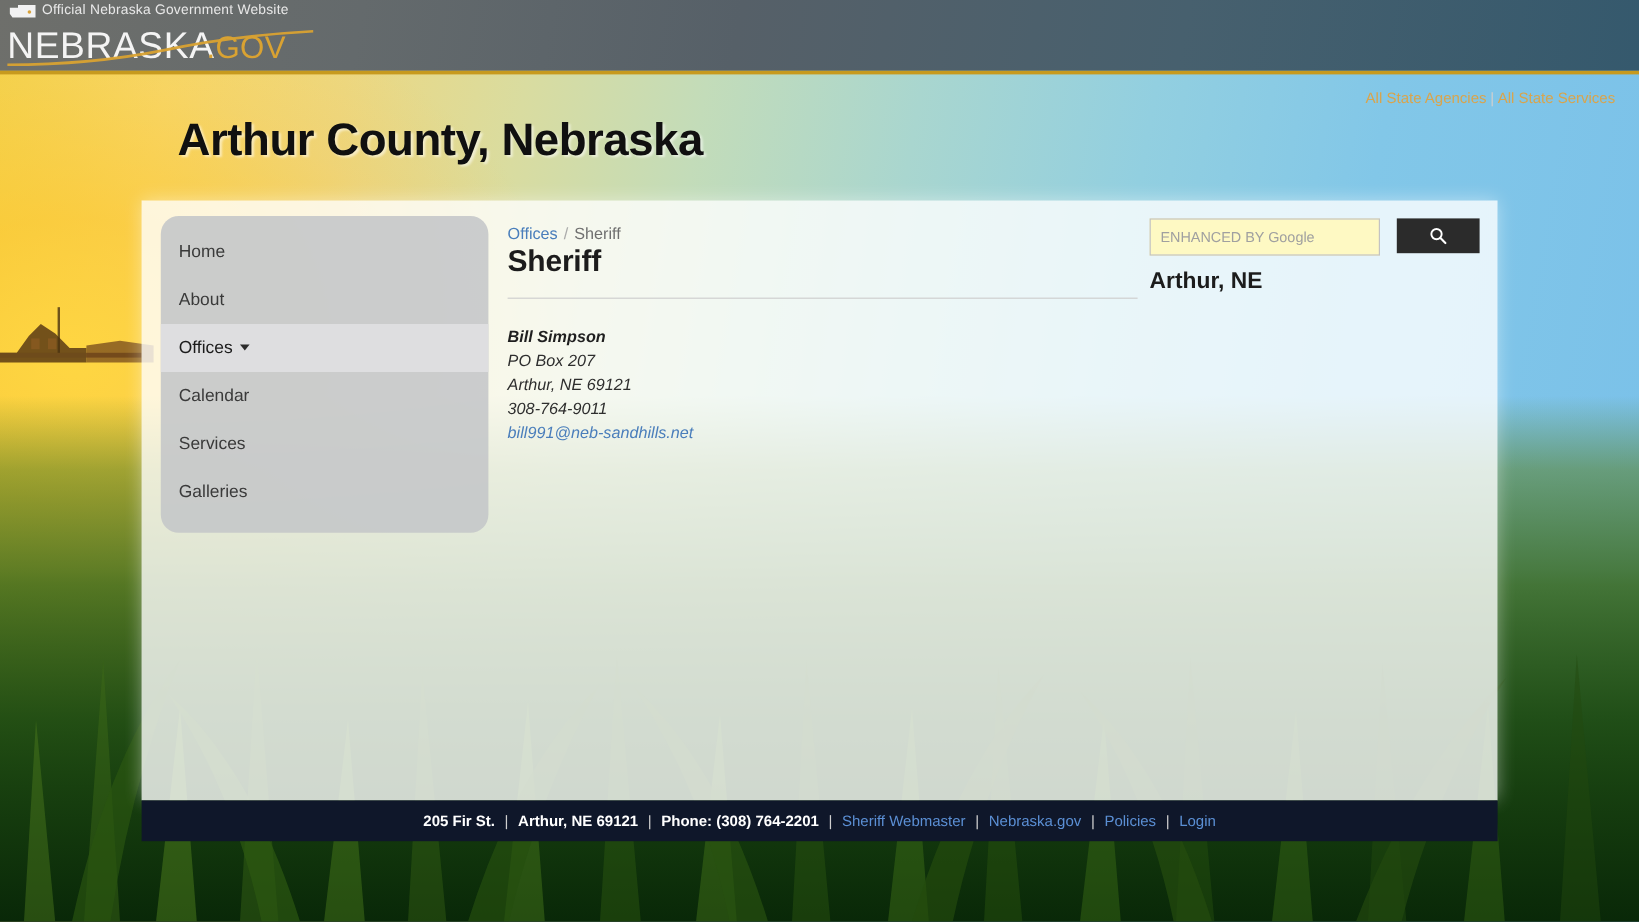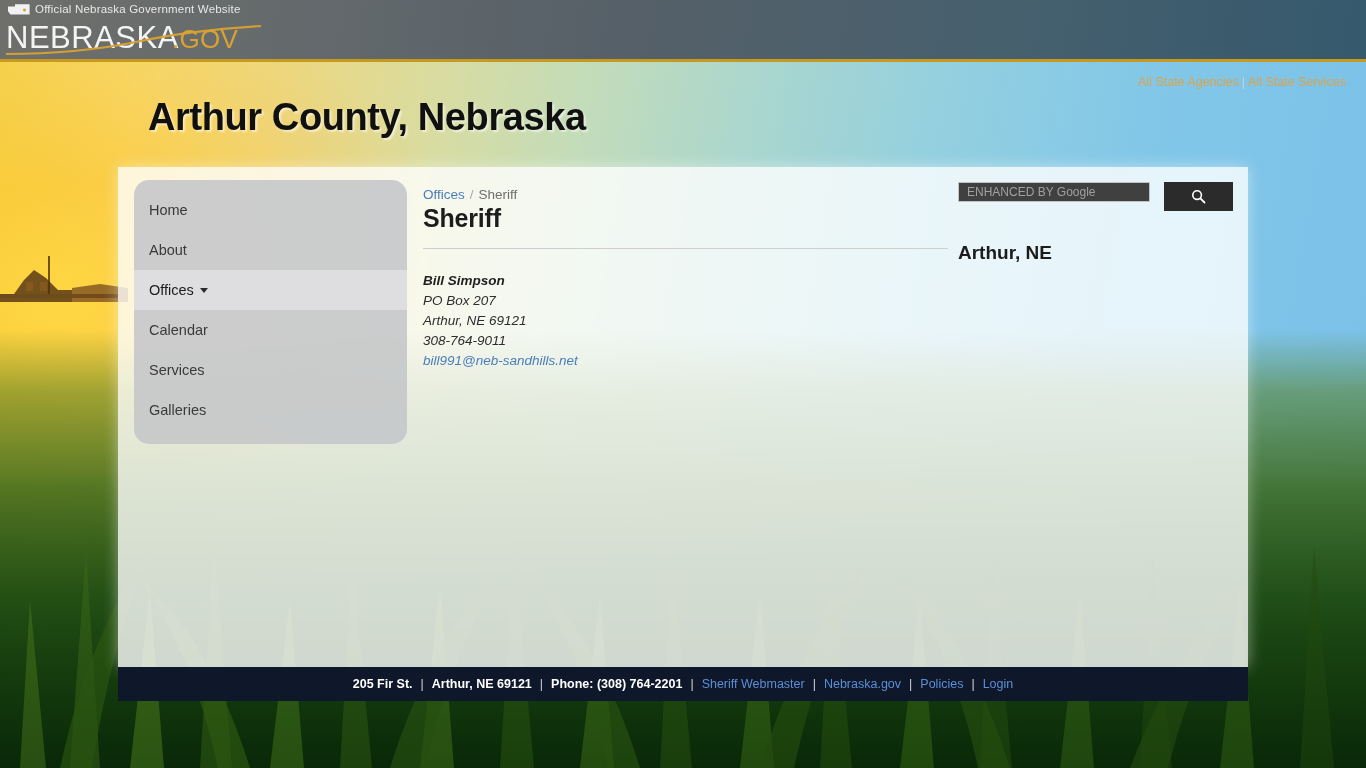--- a/index.html
+++ b/index.html
@@ -197,39 +197,39 @@
   #contact-block a { color: #4a7ebb; text-decoration: none; }
 
   
   #right-col {
     position: absolute;
     left: 840px; top: 15px;
     width: 275px;
   }
   #search-row { display: flex; align-items: flex-start; gap: 14px; }
   #search-input {
-    width: 193px; height: 20px;
+    width: 193px; height: 31px;
     border: 1px solid #c3c3c3;
-    background: #404040;
+    background: #fef9c3;
     padding: 0 8px;
     font-size: 12px;
     font-family: "Liberation Sans", sans-serif;
     color: #8a8a8a;
     outline: none;
   }
   #search-input::placeholder { color: #a0a0a0; }
   #search-btn {
     width: 70px; height: 29px;
     background: #2b2b2b;
     border: none;
     cursor: pointer;
     display: flex; align-items: center; justify-content: center;
   }
   #location-label {
-    margin-top: 31px;
+    margin-top: 11px;
     font-size: 19px;
     font-weight: bold;
     color: #1c1c1c;
     white-space: nowrap;
   }
 
   
   #footer-bar {
     position: absolute;
     left: 118px; top: 667px;

